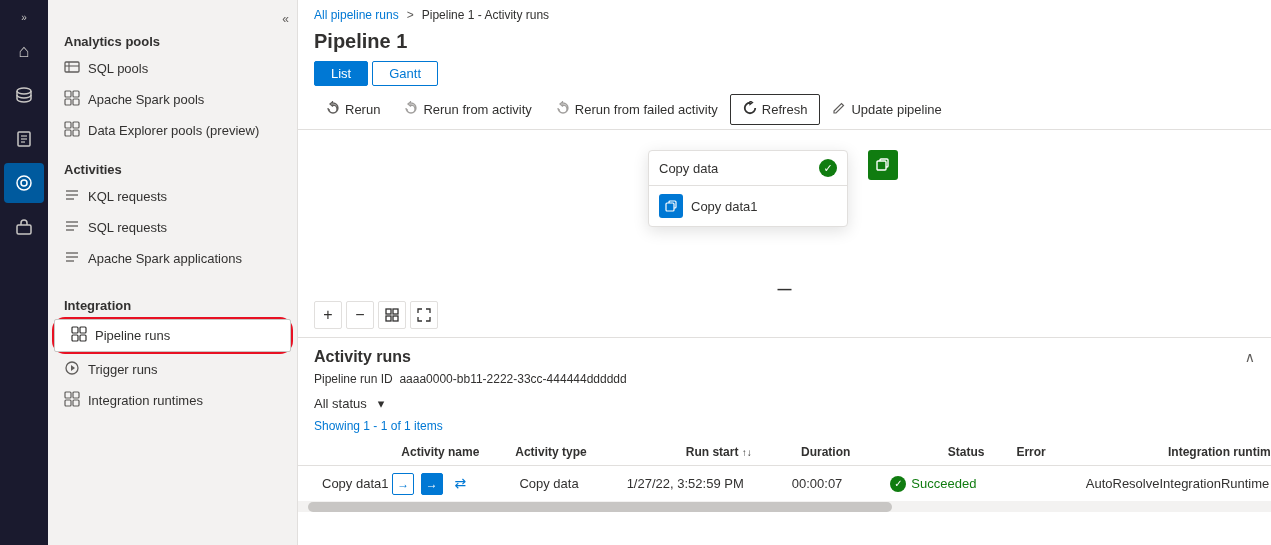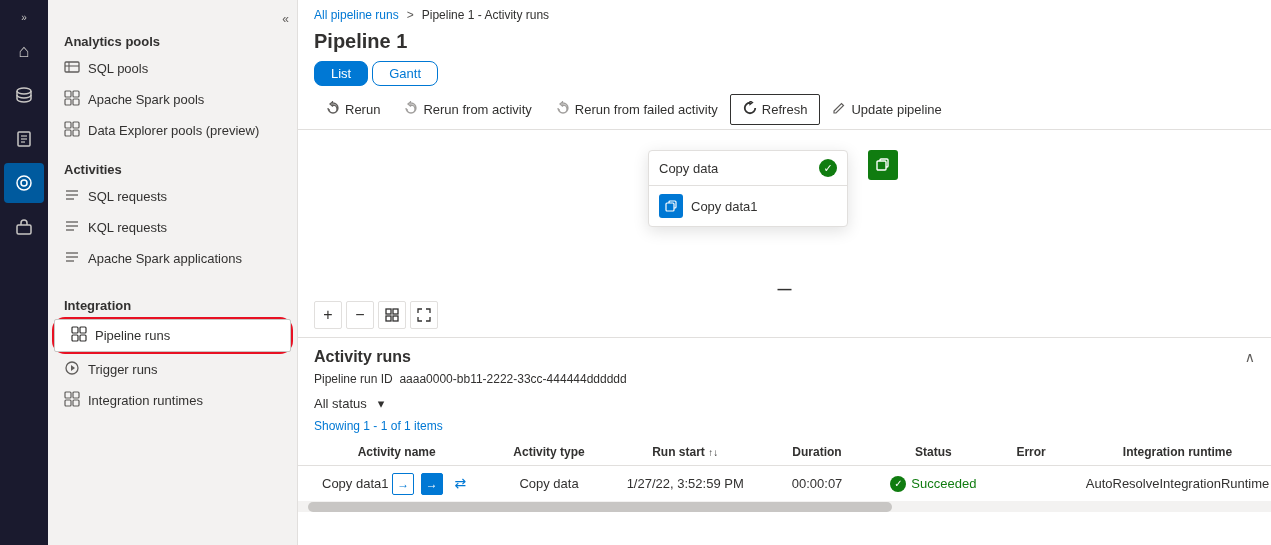--- a/index.html
+++ b/index.html
@@ -110,21 +110,21 @@
     .tab-bar {
       display: flex;
       align-items: center;
       padding: 0 16px;
       gap: 4px;
       margin-bottom: 4px;
     }
     .tab-btn {
       padding: 4px 16px;
       border: 1px solid #0078d4;
-      border-radius: 8px;
+      border-radius: 2px;
       font-size: 13px;
       cursor: pointer;
       background: #fff;
       color: #0078d4;
     }
     .tab-btn.active {
       background: #0078d4;
       color: #fff;
     }
 
@@ -288,21 +288,21 @@
       color: #0078d4;
     }
 
     
     .data-table {
       width: 100%;
       border-collapse: collapse;
       font-size: 13px;
     }
     .data-table th {
-      text-align: center;
+      text-align: right;
       padding: 6px 16px;
       border-bottom: 1px solid #e1dfdd;
       font-weight: 600;
       color: #323130;
       font-size: 12px;
       white-space: nowrap;
     }
     .data-table th.sortable {
       cursor: pointer;
     }
@@ -465,31 +465,31 @@
 
   <div class="sidebar-section-title" style="margin-top:8px;">Activities</div>
   <div class="sidebar-item">
     <span class="icon">
       <svg width="16" height="16" viewBox="0 0 16 16" fill="none">
           <line x1="2" y1="4" x2="14" y2="4" stroke="#605e5c" stroke-width="1.3"></line>
           <line x1="2" y1="8" x2="14" y2="8" stroke="#605e5c" stroke-width="1.3"></line>
           <line x1="2" y1="12" x2="10" y2="12" stroke="#605e5c" stroke-width="1.3"></line>
         </svg>
     </span>
-    <span>SQL requests</span>
+    <span>KQL requests</span>
   </div>
   <div class="sidebar-item">
     <span class="icon">
       <svg width="16" height="16" viewBox="0 0 16 16" fill="none">
           <line x1="2" y1="4" x2="14" y2="4" stroke="#605e5c" stroke-width="1.3"></line>
           <line x1="2" y1="8" x2="14" y2="8" stroke="#605e5c" stroke-width="1.3"></line>
           <line x1="2" y1="12" x2="10" y2="12" stroke="#605e5c" stroke-width="1.3"></line>
         </svg>
     </span>
-    <span>KQL requests</span>
+    <span>SQL requests</span>
   </div>
   <div class="sidebar-item">
     <span class="icon">
       <svg width="16" height="16" viewBox="0 0 16 16" fill="none">
           <line x1="2" y1="4" x2="14" y2="4" stroke="#605e5c" stroke-width="1.3"></line>
           <line x1="2" y1="8" x2="14" y2="8" stroke="#605e5c" stroke-width="1.3"></line>
           <line x1="2" y1="12" x2="10" y2="12" stroke="#605e5c" stroke-width="1.3"></line>
         </svg>
     </span>
     <span>Apache Spark applications</span>

